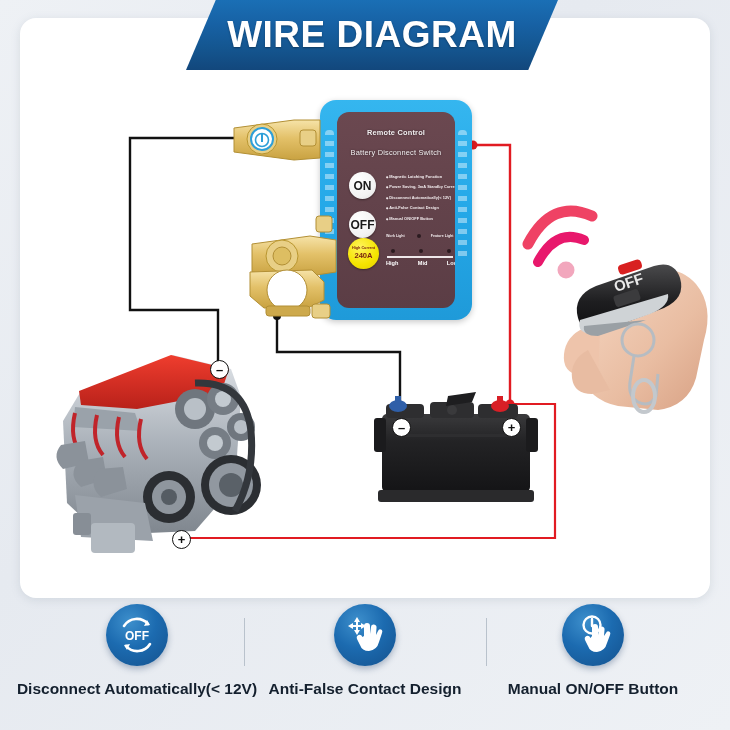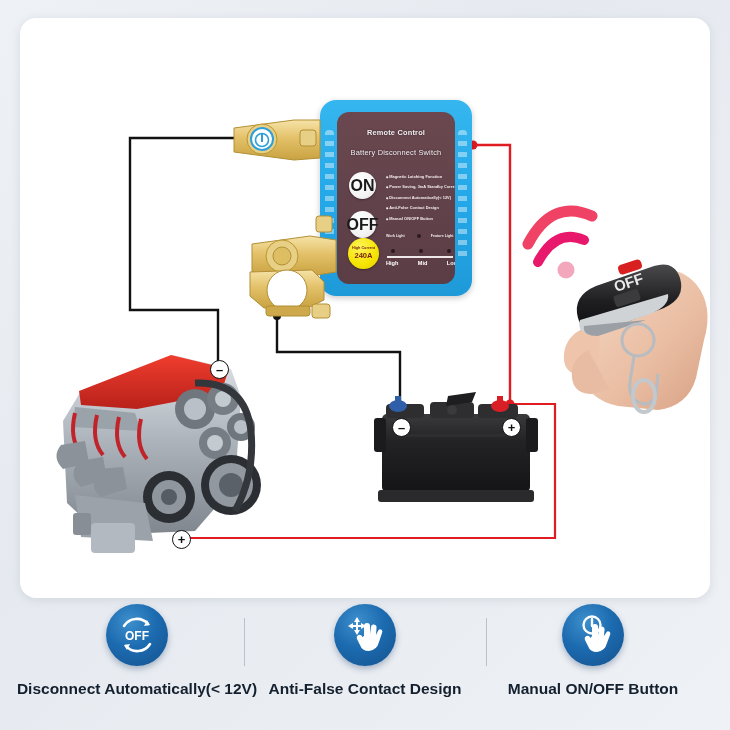--- a/index.html
+++ b/index.html
@@ -50,21 +50,21 @@
     white-space: nowrap;
   }
 
   
   .wires { position: absolute; left: 0; top: 0; width: 730px; height: 730px; z-index: 10; pointer-events: none; }
 
   
   .unit {
     position: absolute;
     left: 320px; top: 100px;
-    width: 152px; height: 196px;
+    width: 152px; height: 220px;
     background: linear-gradient(180deg, #35b6ef 0%, #24a8e8 50%, #1f9ad9 100%);
     border-radius: 16px;
     z-index: 22;
     box-shadow: 0 2px 6px rgba(0,0,0,0.22);
   }
   .unit-rib {
     position: absolute; width: 9px; height: 132px; top: 30px;
     background: repeating-linear-gradient(180deg, rgba(255,255,255,0.42) 0 5px, rgba(255,255,255,0) 5px 11px);
     border-radius: 4px;
   }
@@ -84,21 +84,21 @@
   .unit-title2 {
     color: #f2eef0; text-align: center; font-weight: normal;
     font-size: 7.4px; margin-top: 11px; letter-spacing: 0.2px;
     text-shadow: 0 0 2px rgba(0,0,0,0.5);
   }
   .btn-col { position: absolute; left: 12px; top: 60px; }
   .rbtn {
     width: 27px; height: 27px; border-radius: 50%;
     background: radial-gradient(circle at 35% 30%, #ffffff 0%, #f2f2f2 65%, #dcdcdc 100%);
     display: flex; align-items: center; justify-content: center;
-    font-size: 16px; font-weight: bold; color: #1a1a1a;
+    font-size: 12px; font-weight: bold; color: #1a1a1a;
     margin-bottom: 12px;
     box-shadow: 0 1px 2px rgba(0,0,0,0.4);
   }
   .badge {
     position: absolute; left: 11px; top: 126px;
     width: 31px; height: 31px; border-radius: 50%;
     background: radial-gradient(circle at 40% 30%, #fff45a 0%, #f5e400 60%, #e0cf00 100%);
     display: flex; flex-direction: column; align-items: center; justify-content: center;
     box-shadow: 0 1px 2px rgba(0,0,0,0.35);
   }
@@ -158,20 +158,23 @@
   .fdiv.d2 { left: 486px; }
   .fdivwrap { position: absolute; left: 0; top: 604px; width: 730px; height: 126px; z-index: 29; }
 </style>
 </head>
 <body>
 
 <div id="root">
 
   <div class="card"></div>
 
+  <div class="banner">
+    <span class="banner-text">WIRE DIAGRAM</span>
+  </div>
 
   <svg class="wires" viewBox="0 0 730 730">
 
     <polyline points="240,138 130,138 130,310 218,310 218,368" fill="none" stroke="#111111" stroke-width="2.4"></polyline>
     <circle cx="240" cy="138" r="4" fill="#111111"></circle>
 
     <polyline points="277,316 277,352 400,352 400,404" fill="none" stroke="#111111" stroke-width="2.4"></polyline>
     <circle cx="277" cy="316" r="4" fill="#111111"></circle>
 
     <polyline points="473,145 510,145 510,404" fill="none" stroke="#e11b22" stroke-width="2.4"></polyline>

